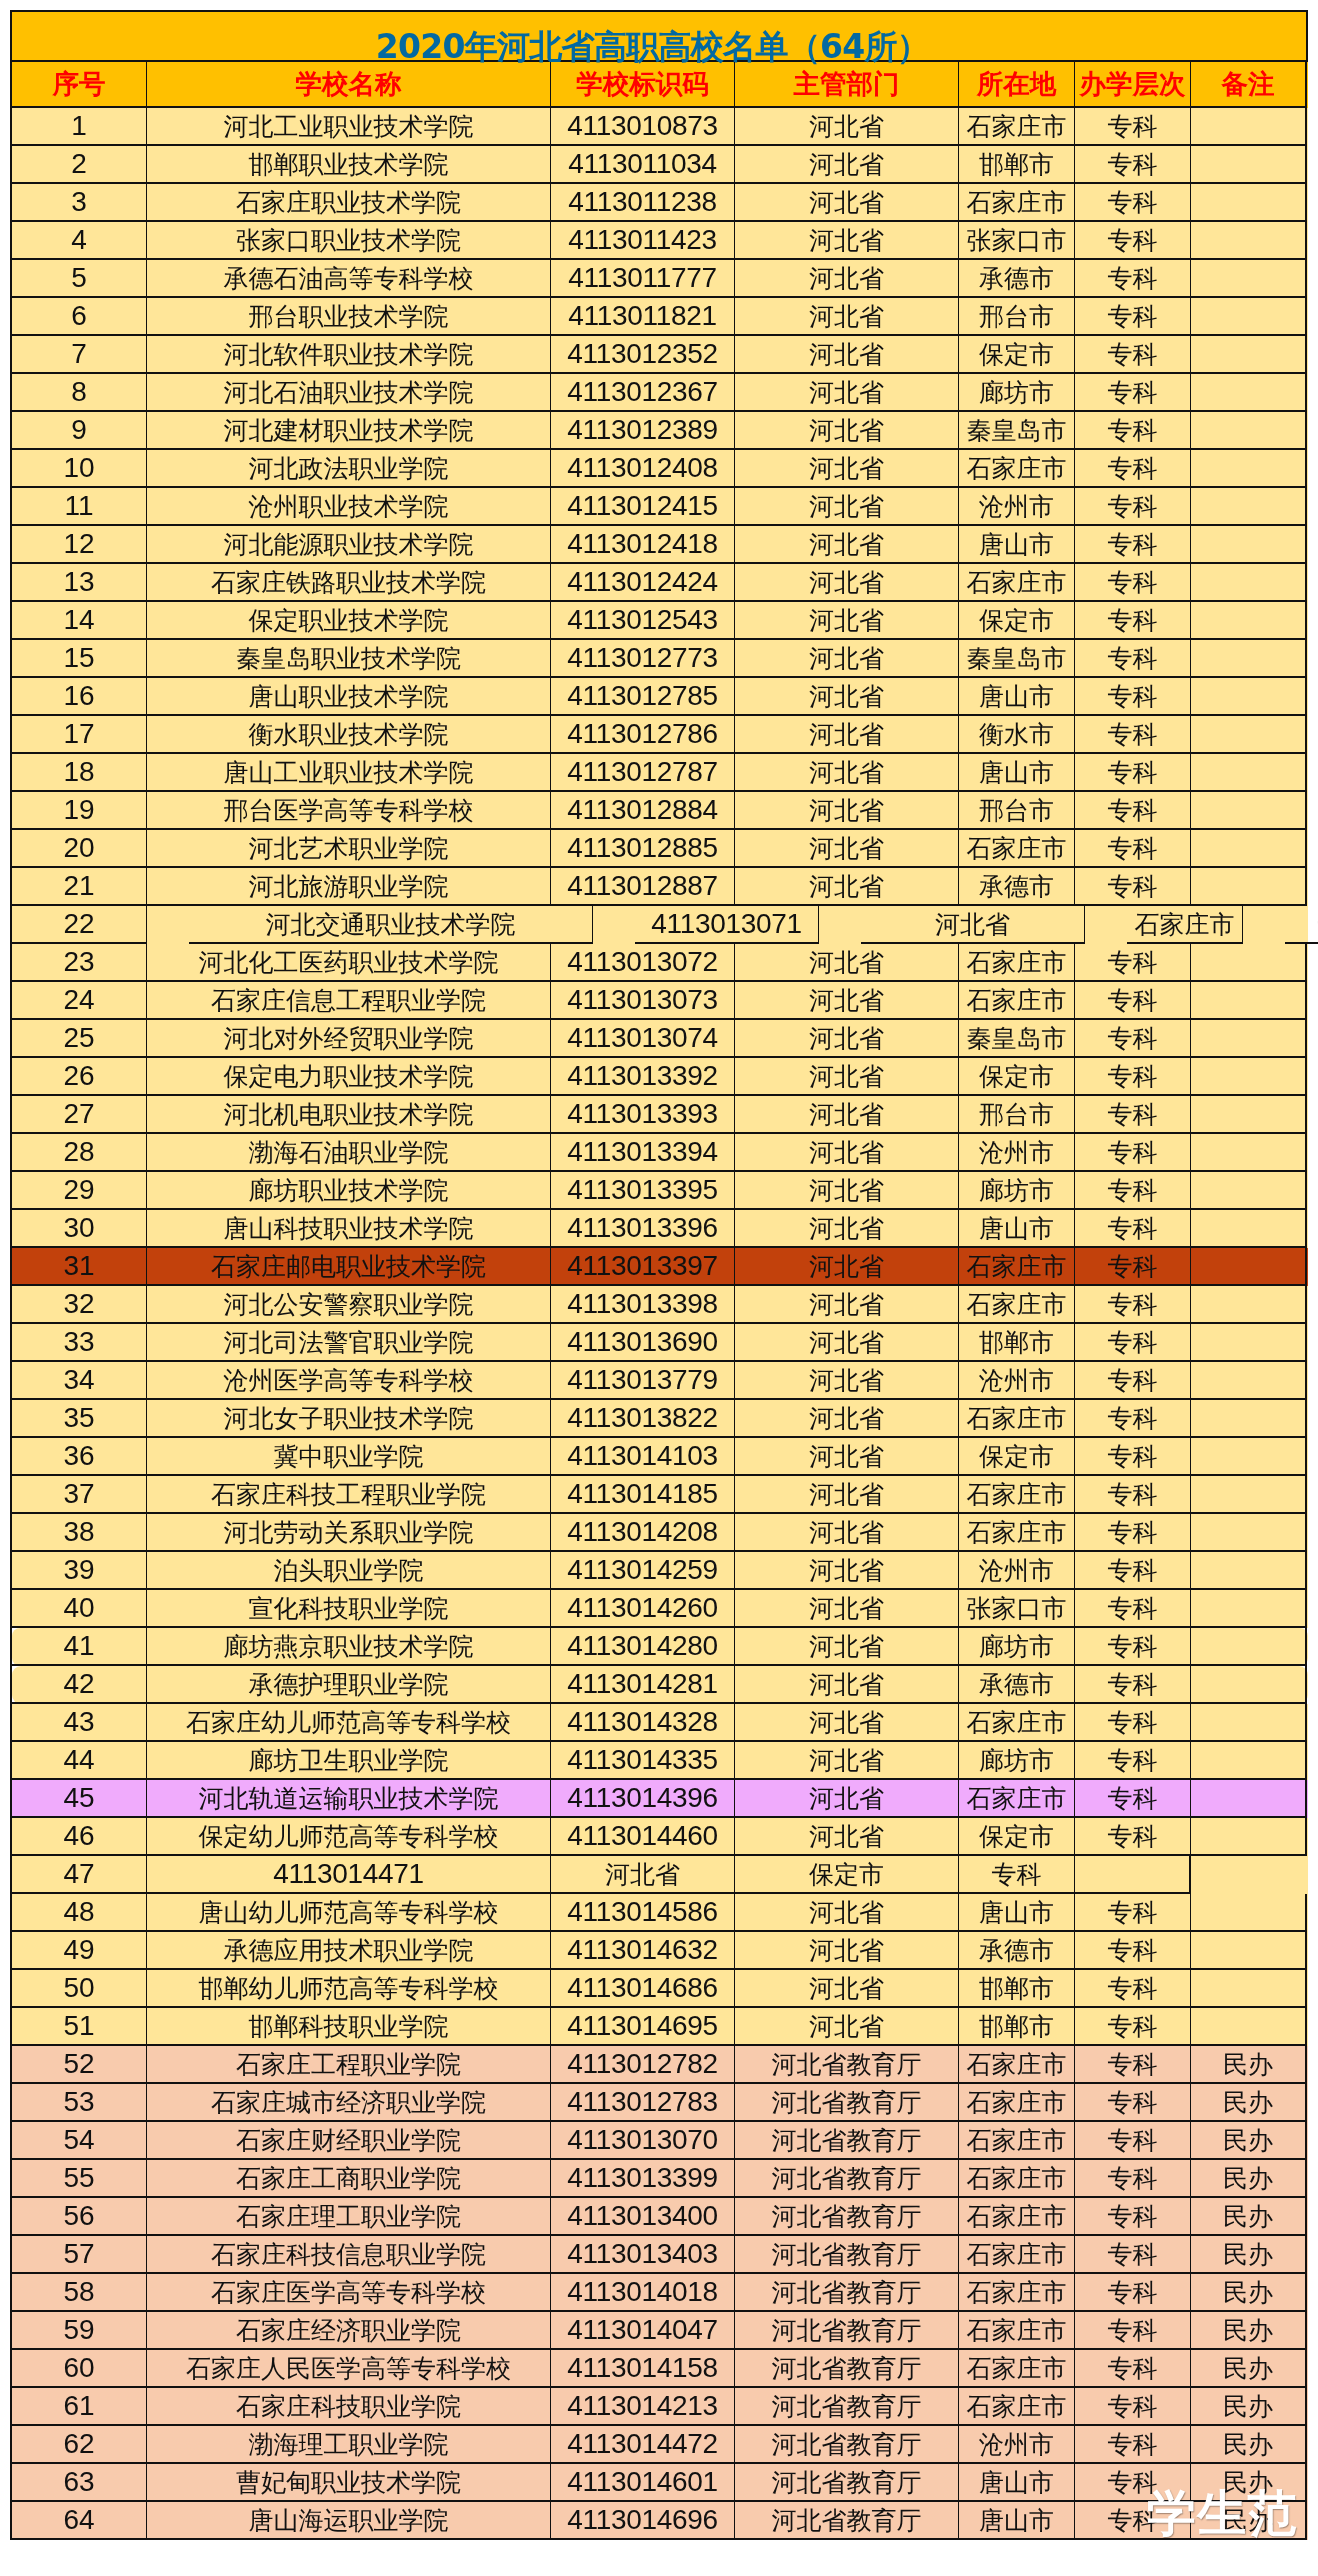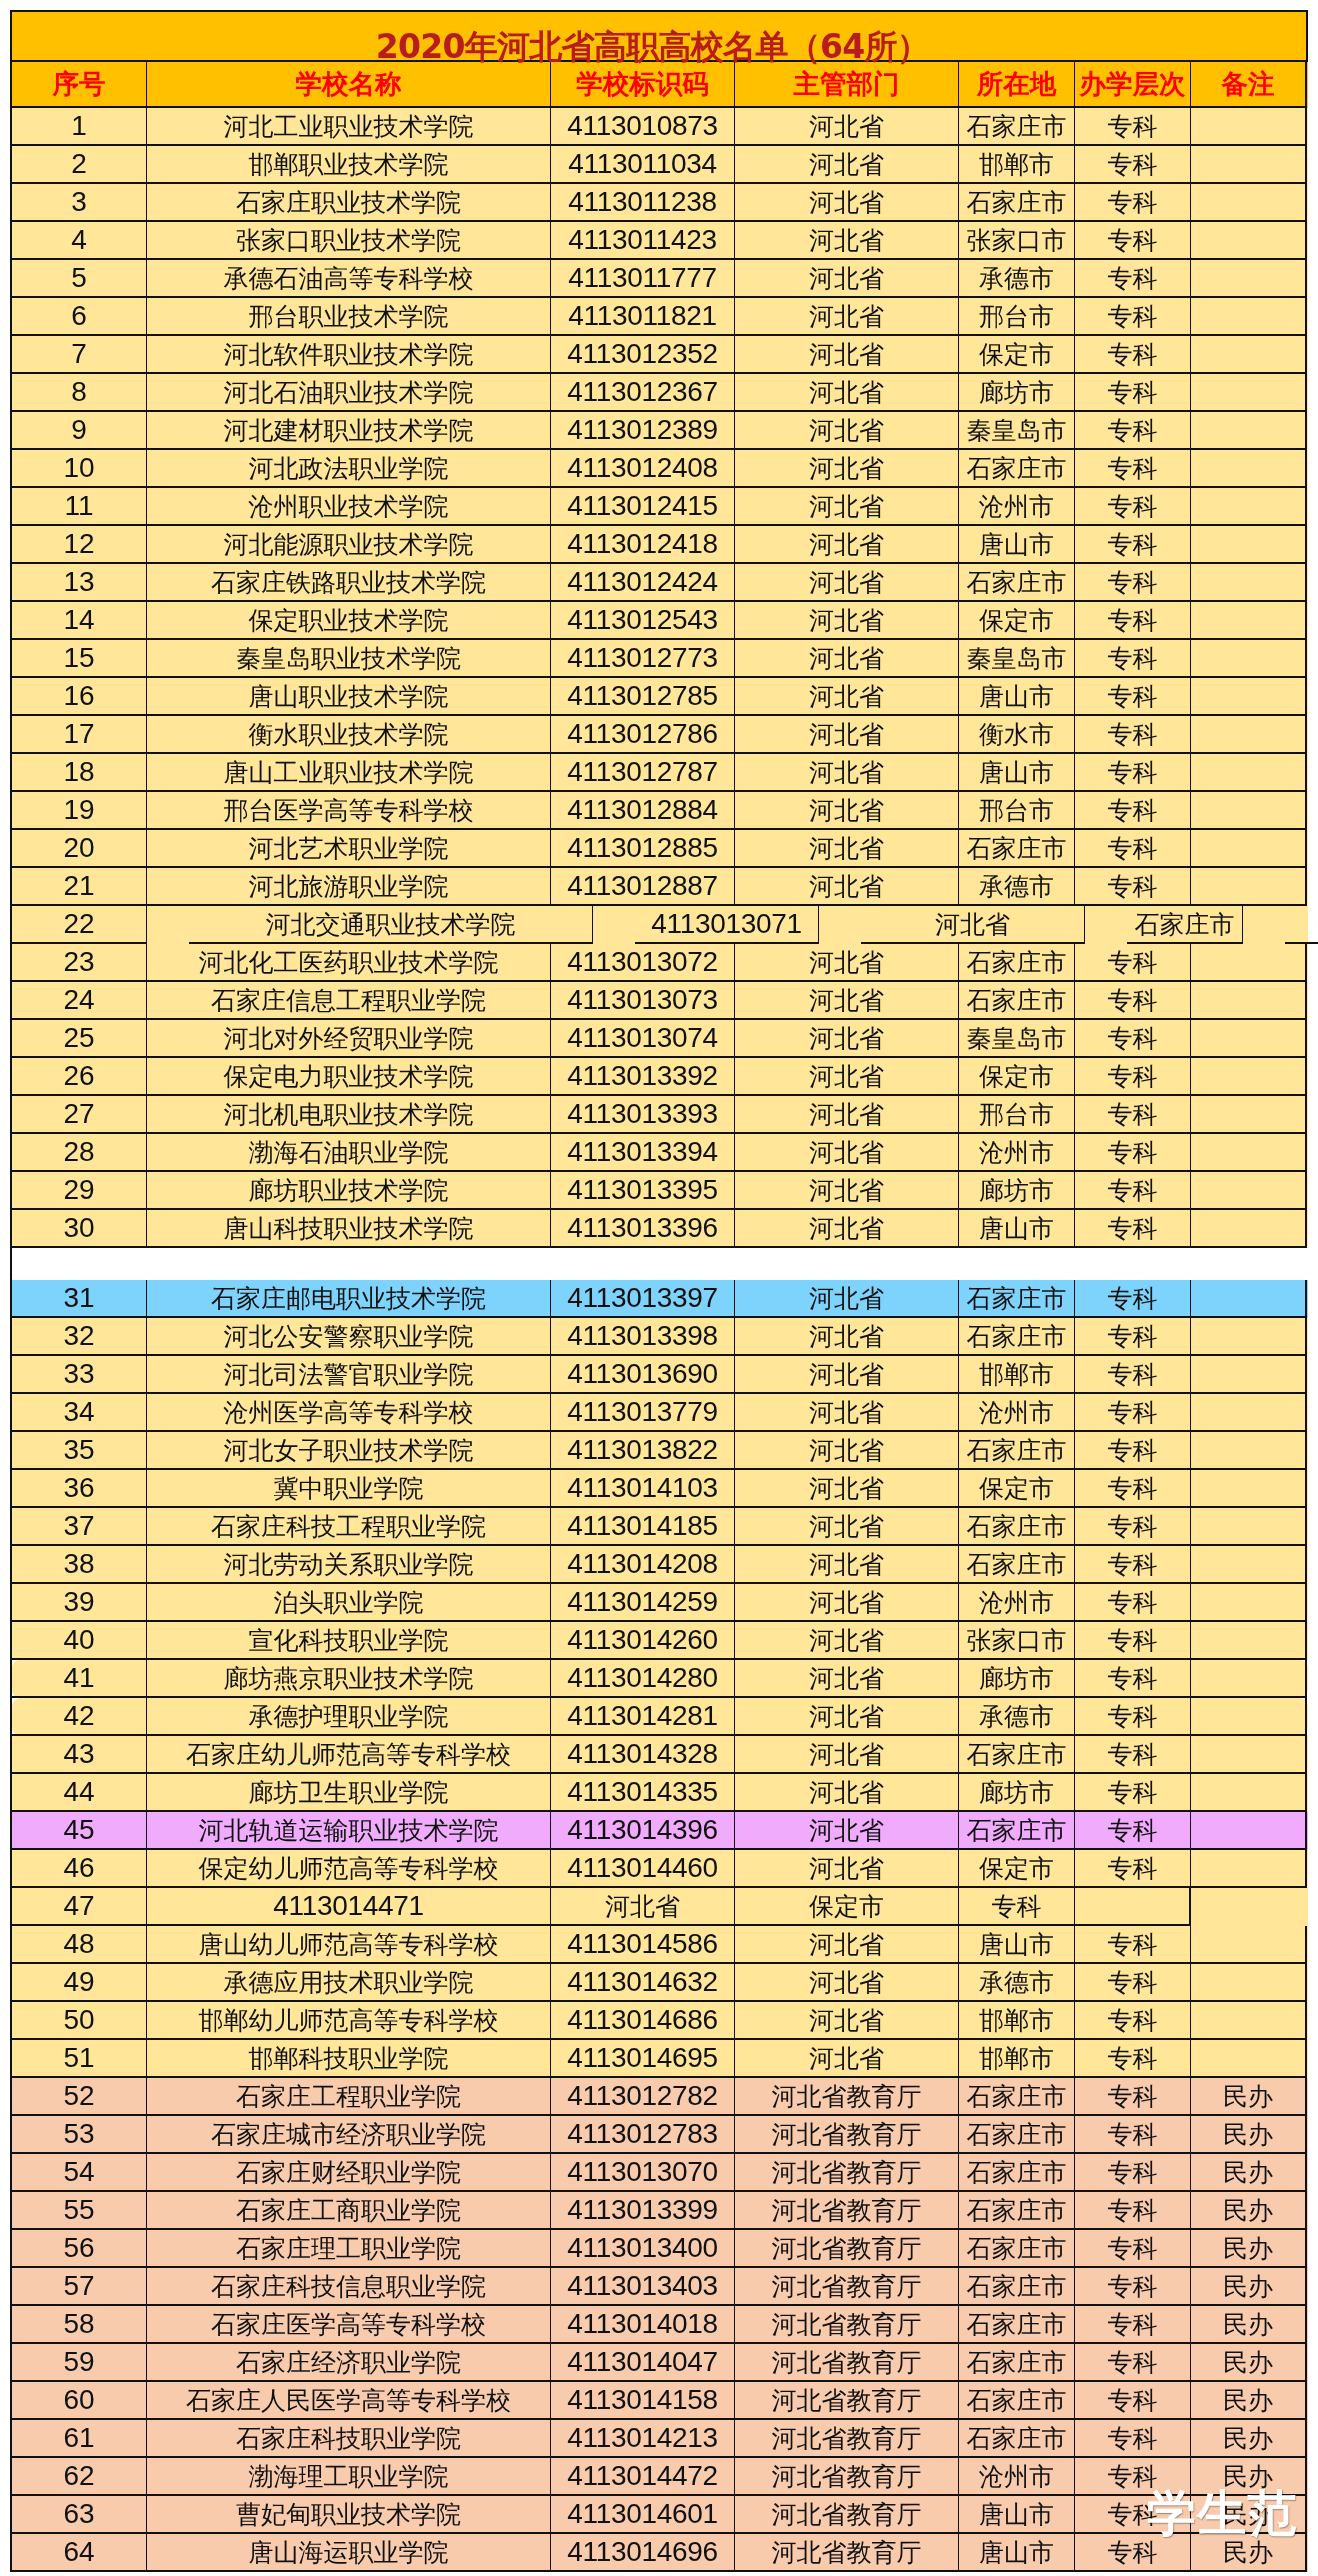--- a/index.html
+++ b/index.html
@@ -32,21 +32,21 @@
       height: 50px;
       box-sizing: border-box;
       border-right: 2px solid #111;
       border-bottom: 2px solid #111;
       background: #FFC000;
       display: flex;
       align-items: center;
       justify-content: center;
     }
     .title-text {
-      color: #b91c1c;
+      color: #0369a1;
       font-weight: bold;
       font-size: 33px;
       letter-spacing: -0.7px;
       line-height: 1;
       padding-right: 13.2px;
       margin-top: 20px;
     }
     .header-row {
       height: 46px;
       background: #FFC000;
@@ -380,21 +380,21 @@
   </div>
     <div class="grid data-row" style="background-color: rgb(255, 230, 153);">
     <div class="cell no">30</div>
     <div class="cell name">唐山科技职业技术学院</div>
     <div class="cell code">4113013396</div>
     <div class="cell dept">河北省</div>
     <div class="cell loc">唐山市</div>
     <div class="cell level">专科</div>
     <div class="cell note last"></div>
   </div>
-    <div class="grid data-row" style="background-color: #7dd3fc; margin-top: 32px;">
+    <div class="grid data-row" style="background-color: #c2410c;">
     <div class="cell no">31</div>
     <div class="cell name">石家庄邮电职业技术学院</div>
     <div class="cell code">4113013397</div>
     <div class="cell dept">河北省</div>
     <div class="cell loc">石家庄市</div>
     <div class="cell level">专科</div>
     <div class="cell note last"></div>
   </div>
     <div class="grid data-row" style="background-color: rgb(255, 230, 153);">
     <div class="cell no">32</div>

